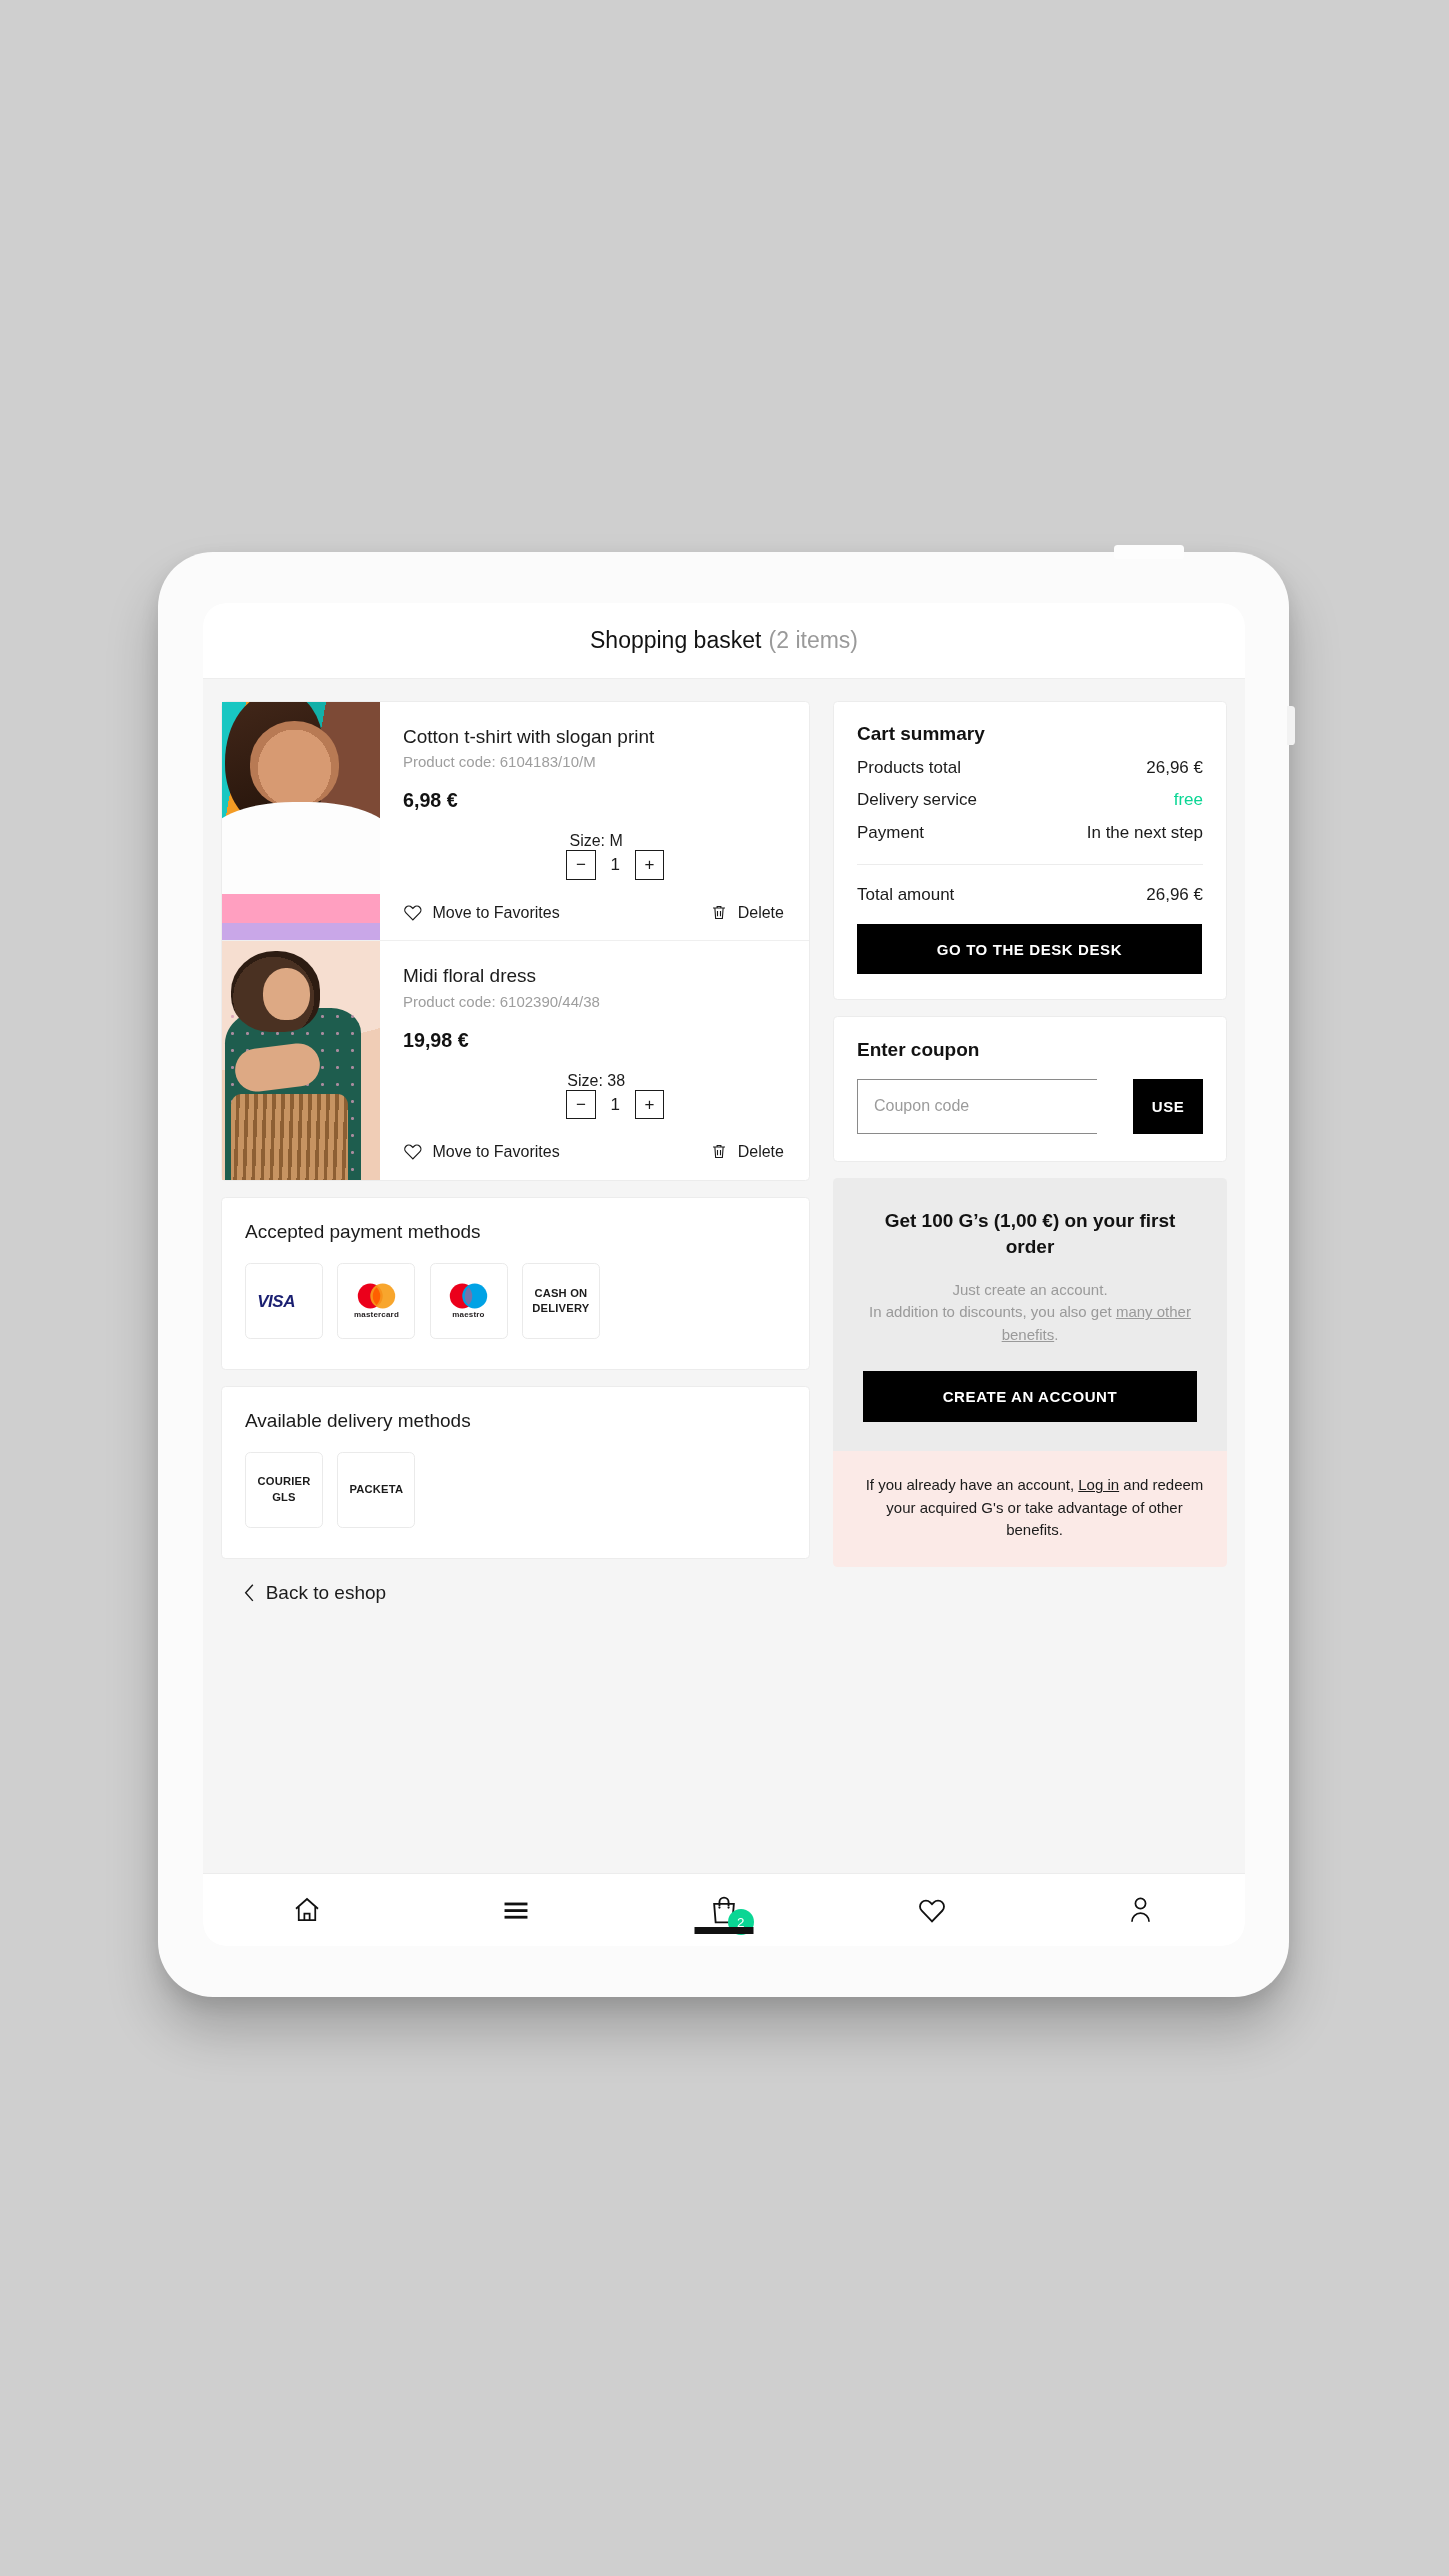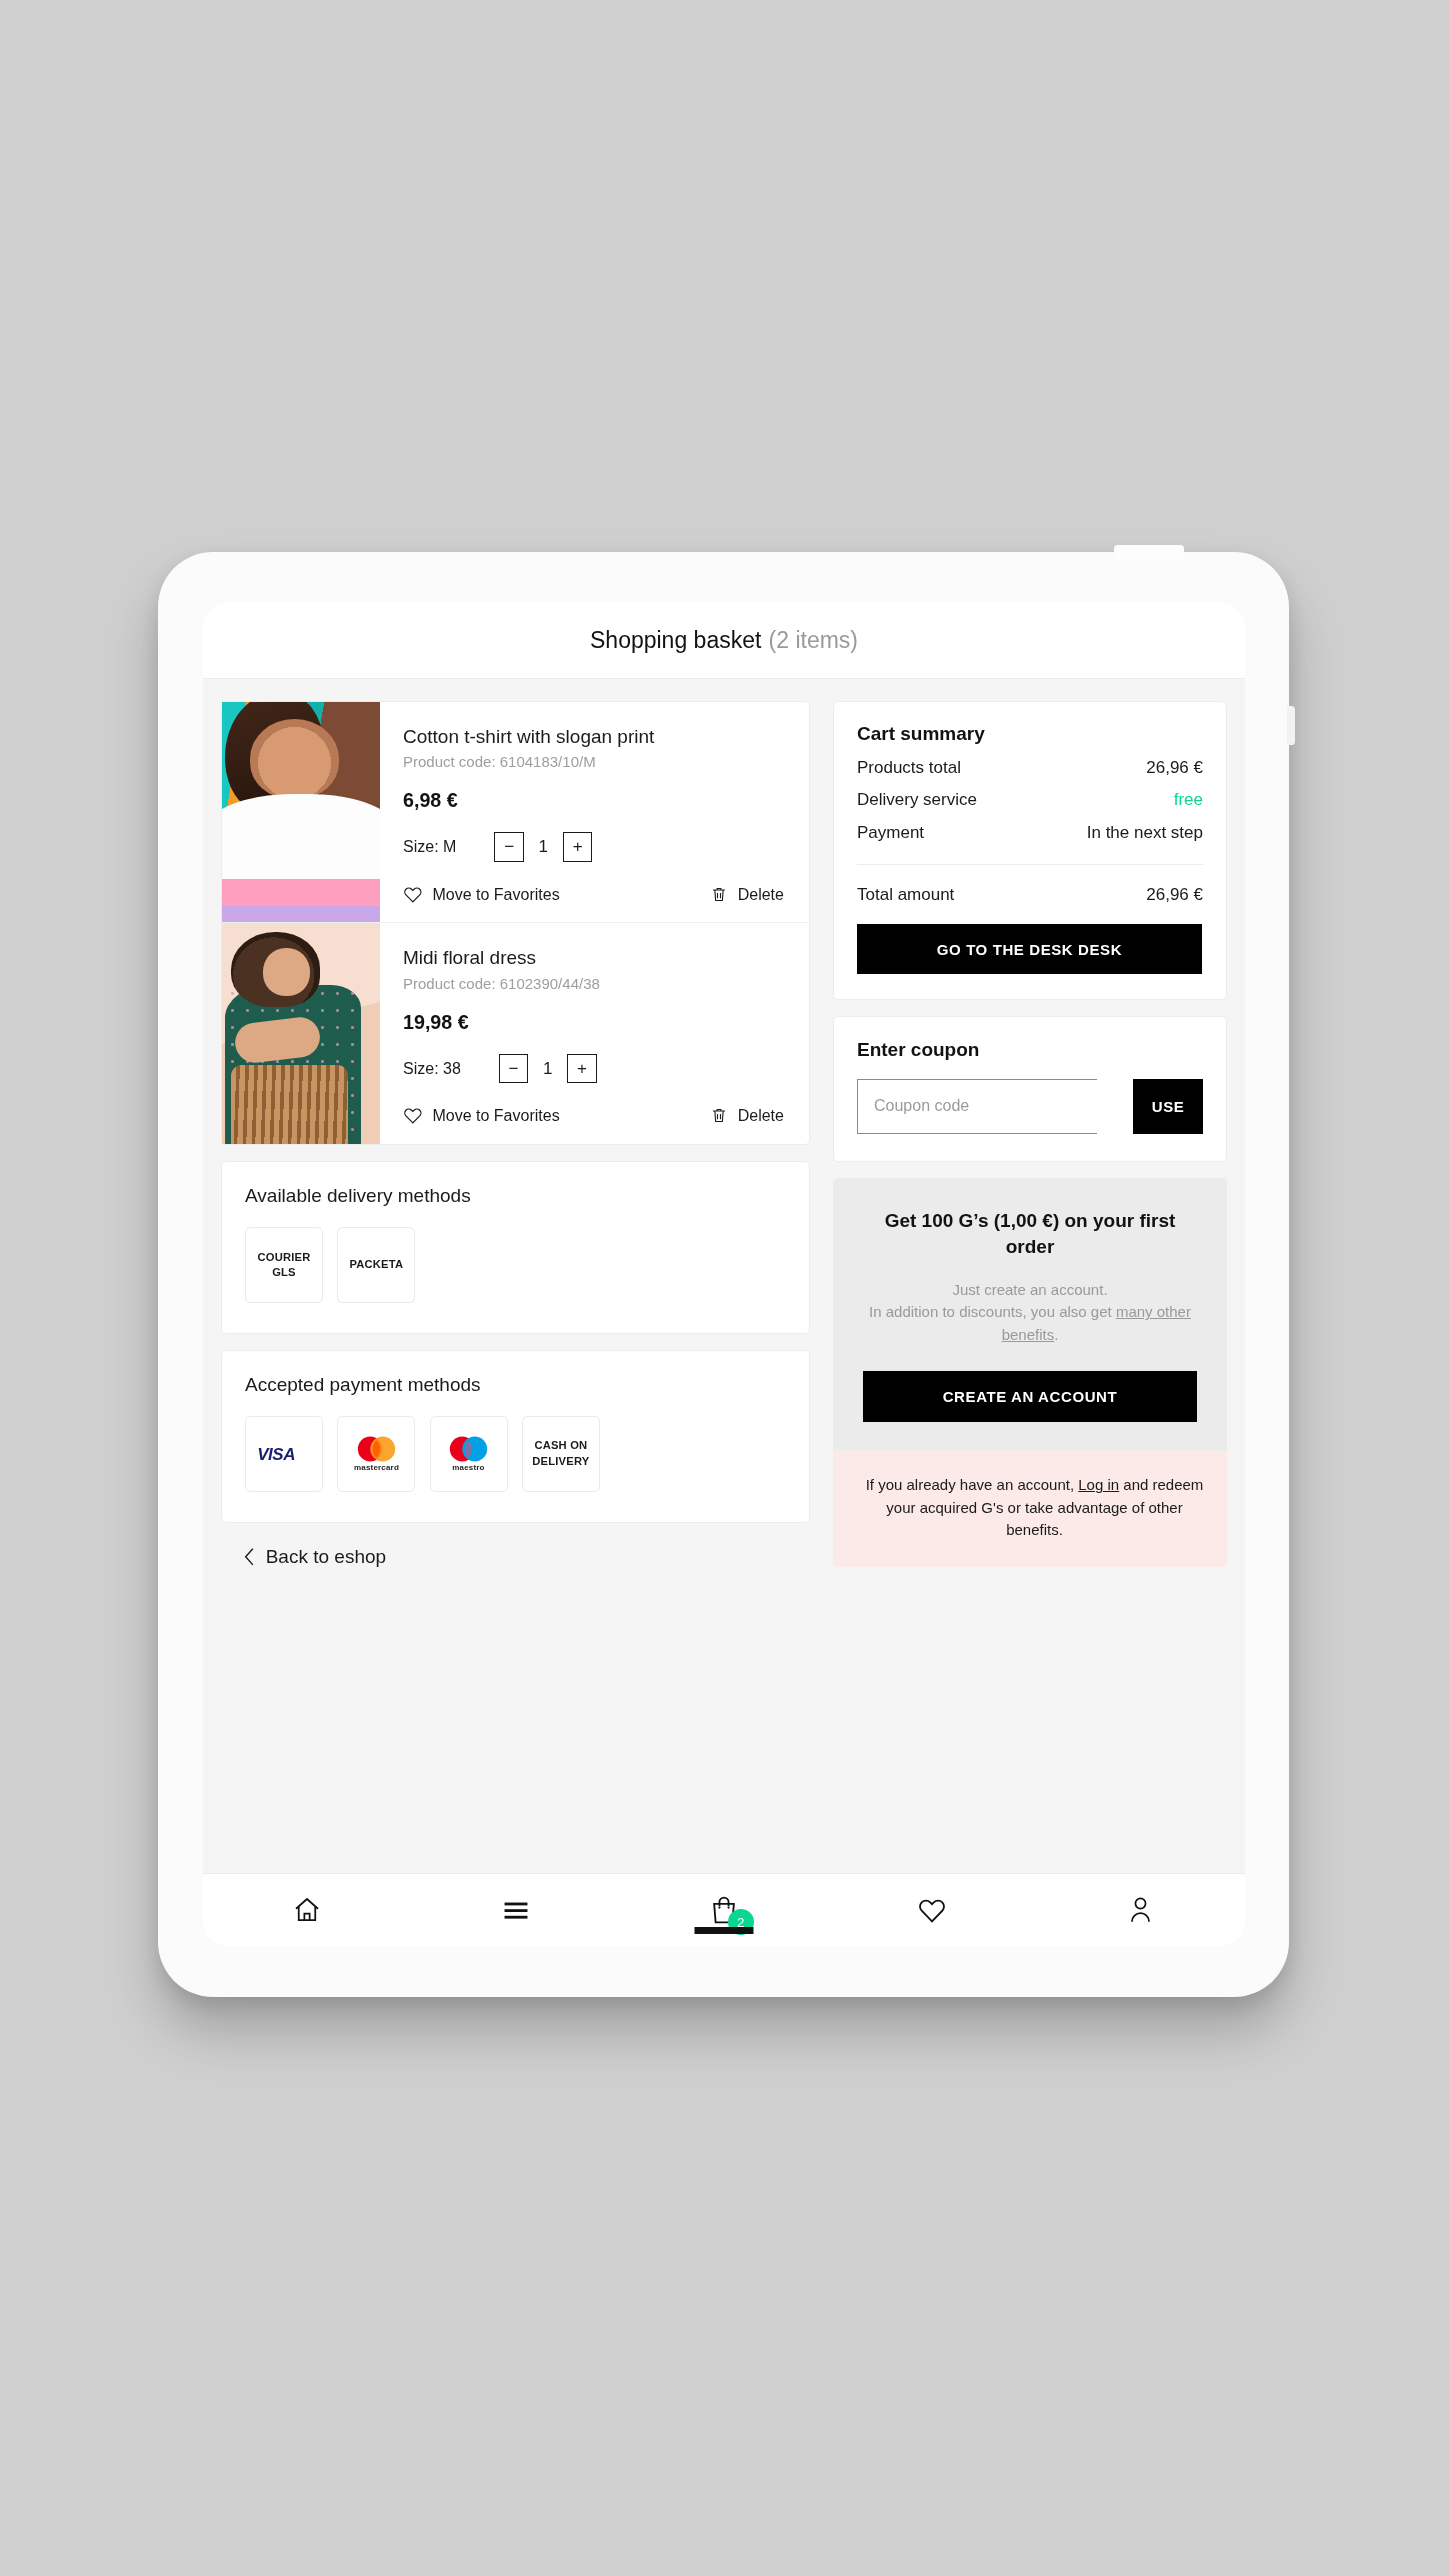--- a/index.html
+++ b/index.html
@@ -66,21 +66,21 @@
   .card + .card { margin-top: 16px; }
 
   
   .product { display: flex; min-height: 208px; }
   .product + .product { border-top: 0.9px solid #efefef; }
   .p-thumb { width: 158px; flex: 0 0 158px; position: relative; overflow: hidden; }
   .p-info { flex: 1; padding: 23px 19.7px 18px 23px; position: relative; }
   .p-name { font-size: 19px; color: #1b1b1b; line-height: 1.25; }
   .p-code { font-size: 15px; color: #9e9e9e; margin-top: 4.5px; }
   .p-price { font-size: 19.7px; font-weight: bold; color: #121212; margin-top: 19.7px; }
-  .p-sizerow { display: flex; align-items: center; margin-top: 19.7px; }
+  .p-sizerow { display: flex; align-items: center; margin-top: 19.7px; flex-direction: column; }
   .p-size { font-size: 16px; color: #1b1b1b; }
   .stepper { display: flex; align-items: center; margin-left: 38px; }
   .step-btn {
     width: 29.5px; height: 29.5px; border: 1.3px solid #1b1b1b;
     background: #fff; color: #1b1b1b; font-size: 17px; line-height: 27px;
     text-align: center; cursor: pointer; font-family: "Liberation Sans", sans-serif;
   }
   .step-qty { width: 39px; text-align: center; font-size: 17px; color: #1b1b1b; }
   .p-actions {
     display: flex; align-items: flex-start; margin-top: 23px; gap: 18px;
@@ -330,28 +330,20 @@
                       </svg>
                     </span>
                     <span class="act-txt">Delete</span>
                   </div>
                 </div>
               </div>
             </div>
           </div>
 
           <div class="card">
-            <div class="sec-title">Available delivery methods</div>
-            <div class="chips">
-              <div class="chip">COURIER GLS</div>
-              <div class="chip">PACKETA</div>
-            </div>
-          </div>
-
-          <div class="card">
             <div class="sec-title">Accepted payment methods</div>
             <div class="chips">
               <div class="chip">
                 <span>
                   <svg width="54" height="19.7" viewBox="0 0 60 22" style="font-size:12.5px">
                     <text x="0" y="18" font-family="Liberation Sans, sans-serif" font-size="19" font-weight="bold" font-style="italic" fill="#1a1f71" letter-spacing="-0.5">VISA</text>
                   </svg>
                 </span>
               </div>
               <div class="chip">
@@ -368,20 +360,28 @@
                 <span>
                   <svg width="57" height="43" viewBox="0 0 64 48" style="font-size:12.5px">
                     <circle cx="25" cy="19" r="14" fill="#eb001b"></circle>
                     <circle cx="39" cy="19" r="14" fill="#00a2e5"></circle>
                     <path d="M32 9a14 14 0 0 0 0 20 14 14 0 0 0 0-20z" fill="#7375ab"></path>
                     <text x="32" y="43" text-anchor="middle" font-family="Liberation Sans, sans-serif" font-size="9" fill="#231f20">maestro</text>
                   </svg>
                 </span>
               </div>
               <div class="chip">CASH ON DELIVERY</div>
+            </div>
+          </div>
+
+          <div class="card">
+            <div class="sec-title">Available delivery methods</div>
+            <div class="chips">
+              <div class="chip">COURIER GLS</div>
+              <div class="chip">PACKETA</div>
             </div>
           </div>
 
           <div class="back">
             <span>
               <svg width="12.5" height="19.7" viewBox="0 0 14 22" fill="none" stroke="#1b1b1b" stroke-width="1.6">
                 <path d="M11 2 3 11l8 9"></path>
               </svg>
             </span>
             <span class="back-txt">Back to eshop</span>

